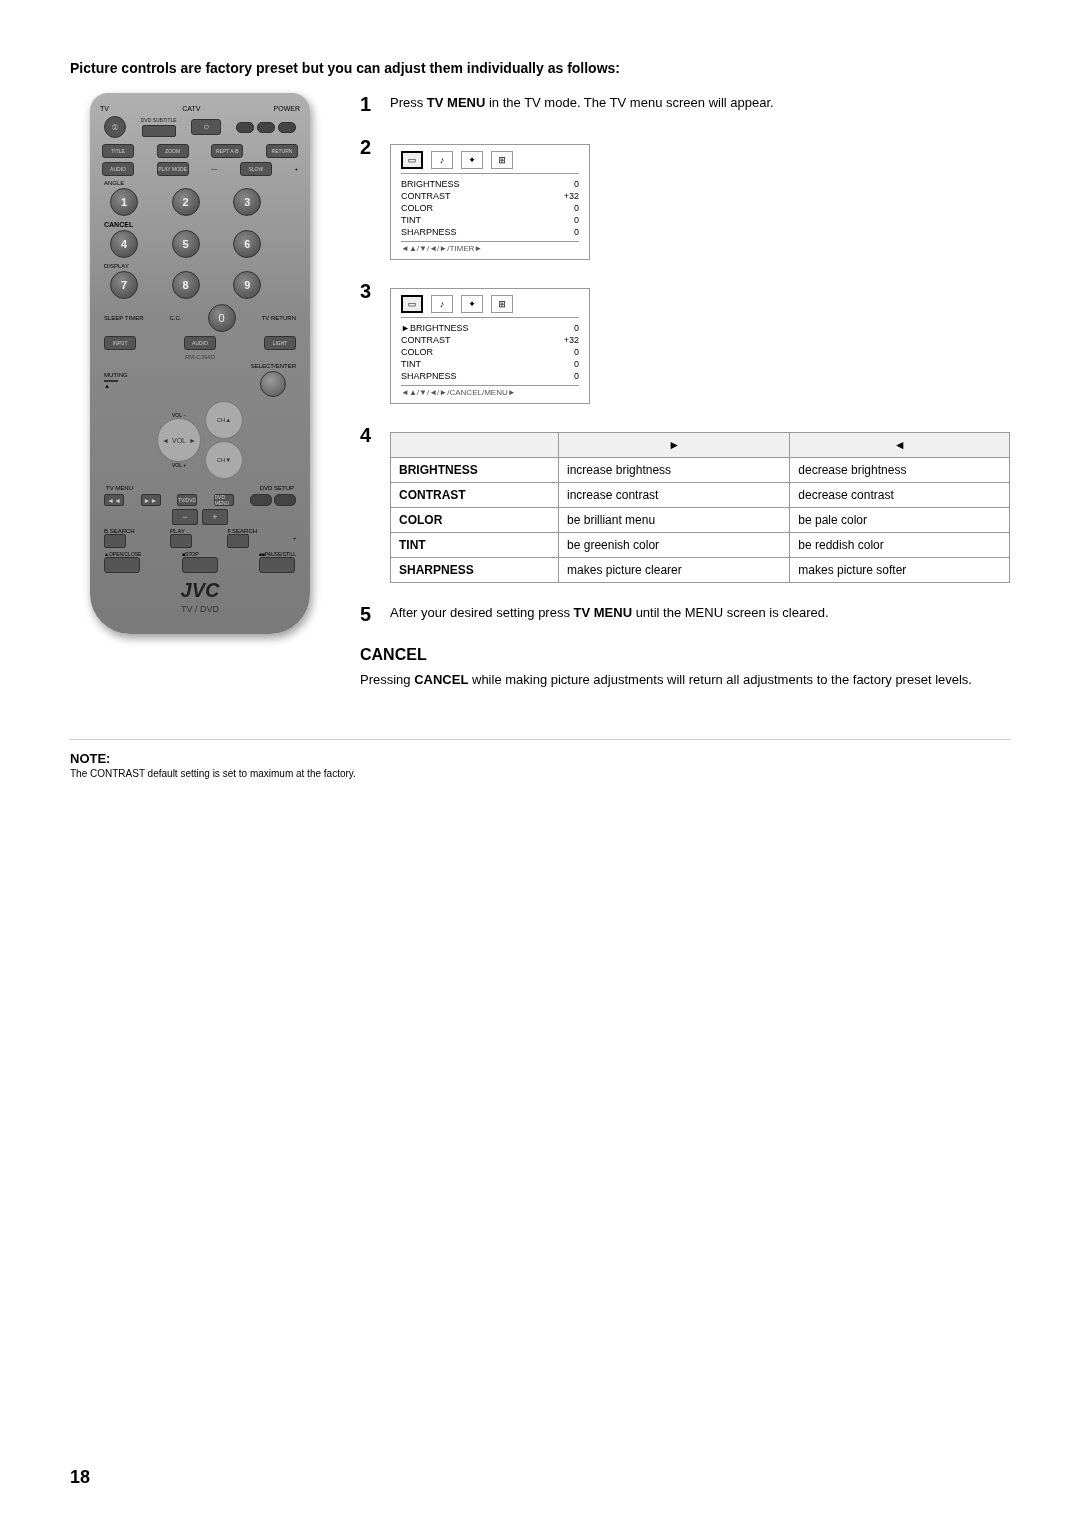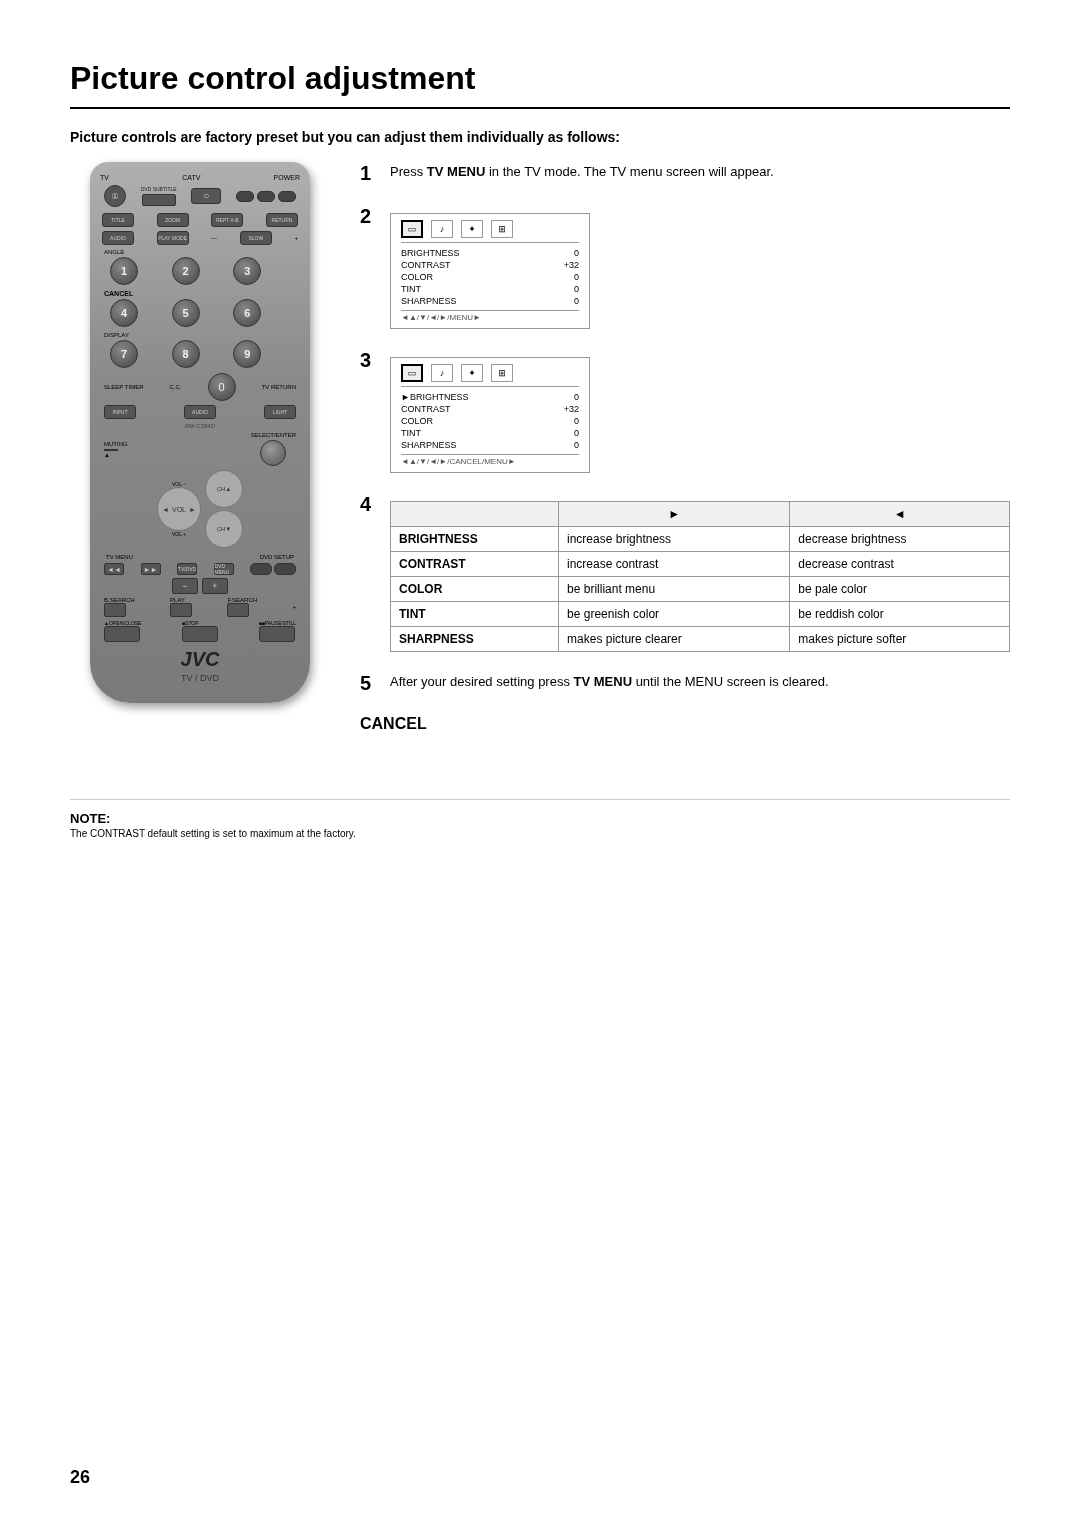--- a/index.html
+++ b/index.html
@@ -371,21 +371,21 @@
       font-size: 16px;
       font-weight: bold;
       margin-bottom: 6px;
     }
     .cancel-text {
       font-size: 13px;
       line-height: 1.6;
     }
     
     .note-section {
-      margin-top: 60px;
+      margin-top: 48px;
       border-top: 1px solid #ccc;
       padding-top: 10px;
     }
     .note-label {
       font-weight: bold;
       font-size: 13px;
     }
     .note-text {
       font-size: 10px;
       line-height: 1.5;
@@ -397,21 +397,20 @@
       left: 70px;
       font-size: 18px;
       font-weight: bold;
     }
   </style>
 </head>
 <body>
 
 <div class="page">
 
-  <h1 class="page-title">Picture control adjustment</h1>
   <p class="subtitle">Picture controls are factory preset but you can adjust them individually as follows:</p>
 
   <div class="content-area">
 
     <div class="remote-col">
       <div class="remote">
 
         <div class="remote-top-row">
           <span>TV</span>
           <span>CATV</span>
@@ -614,21 +613,21 @@
               <span>0</span>
             </div>
             <div class="menu-row">
               <span>TINT</span>
               <span>0</span>
             </div>
             <div class="menu-row">
               <span>SHARPNESS</span>
               <span>0</span>
             </div>
-            <div class="menu-nav">◄▲/▼/◄/►/MENU►</div>
+            <div class="menu-nav">◄▲/▼/◄/►/TIMER►</div>
           </div>
         </div>
       </div>
 
       <div class="step">
         <div class="step-num">3</div>
         <div class="step-content">
 
           <div class="menu-screen">
             <div class="menu-icons-row">
@@ -707,23 +706,26 @@
 
       <div class="step">
         <div class="step-num">5</div>
         <div class="step-content">
           <p class="step-text">After your desired setting press <b>TV MENU</b> until the MENU screen is cleared.</p>
         </div>
       </div>
 
       <div class="cancel-section">
         <h2 class="cancel-heading">CANCEL</h2>
+        <p class="cancel-text">
+          Pressing <b>CANCEL</b> while making picture adjustments will return all adjustments to the factory preset levels.
+        </p>
       </div>
     </div>
   </div>
 
   <div class="note-section">
     <span class="note-label">NOTE:</span>
     <p class="note-text">The CONTRAST default setting is set to maximum at the factory.</p>
   </div>
 
-  <div class="page-number">26</div>
+  <div class="page-number">18</div>
 </div>
 
 </body></html>

